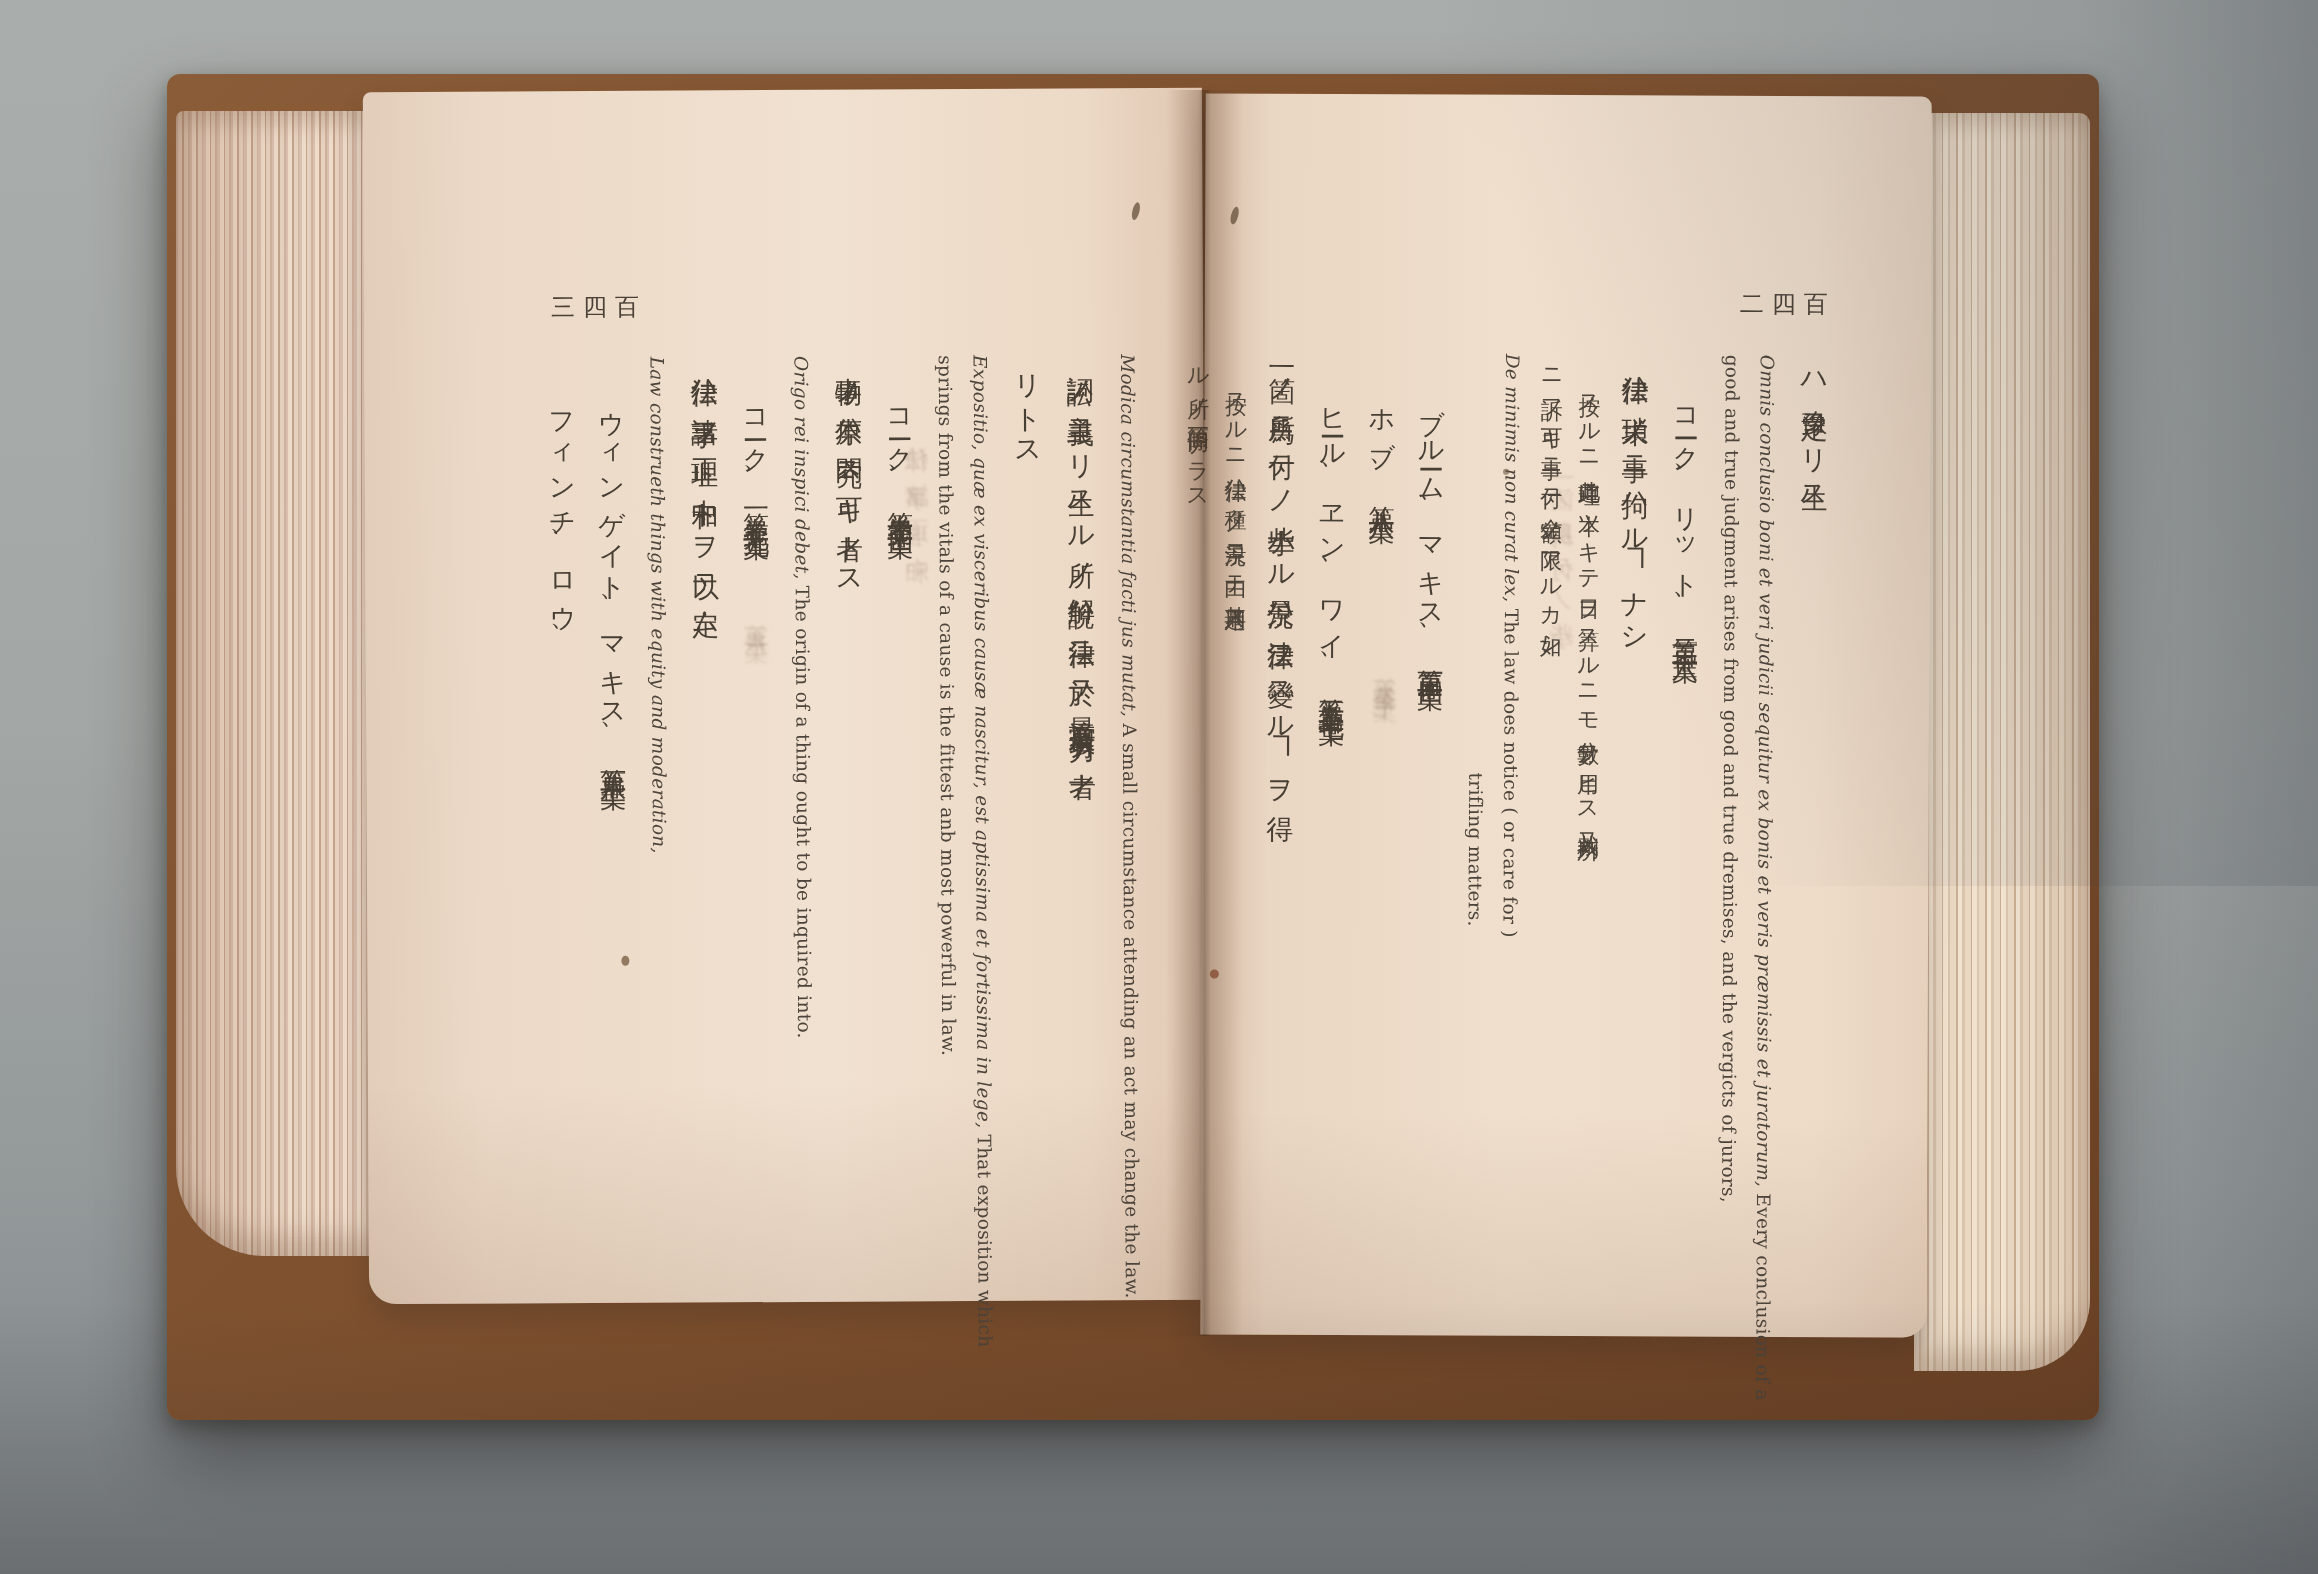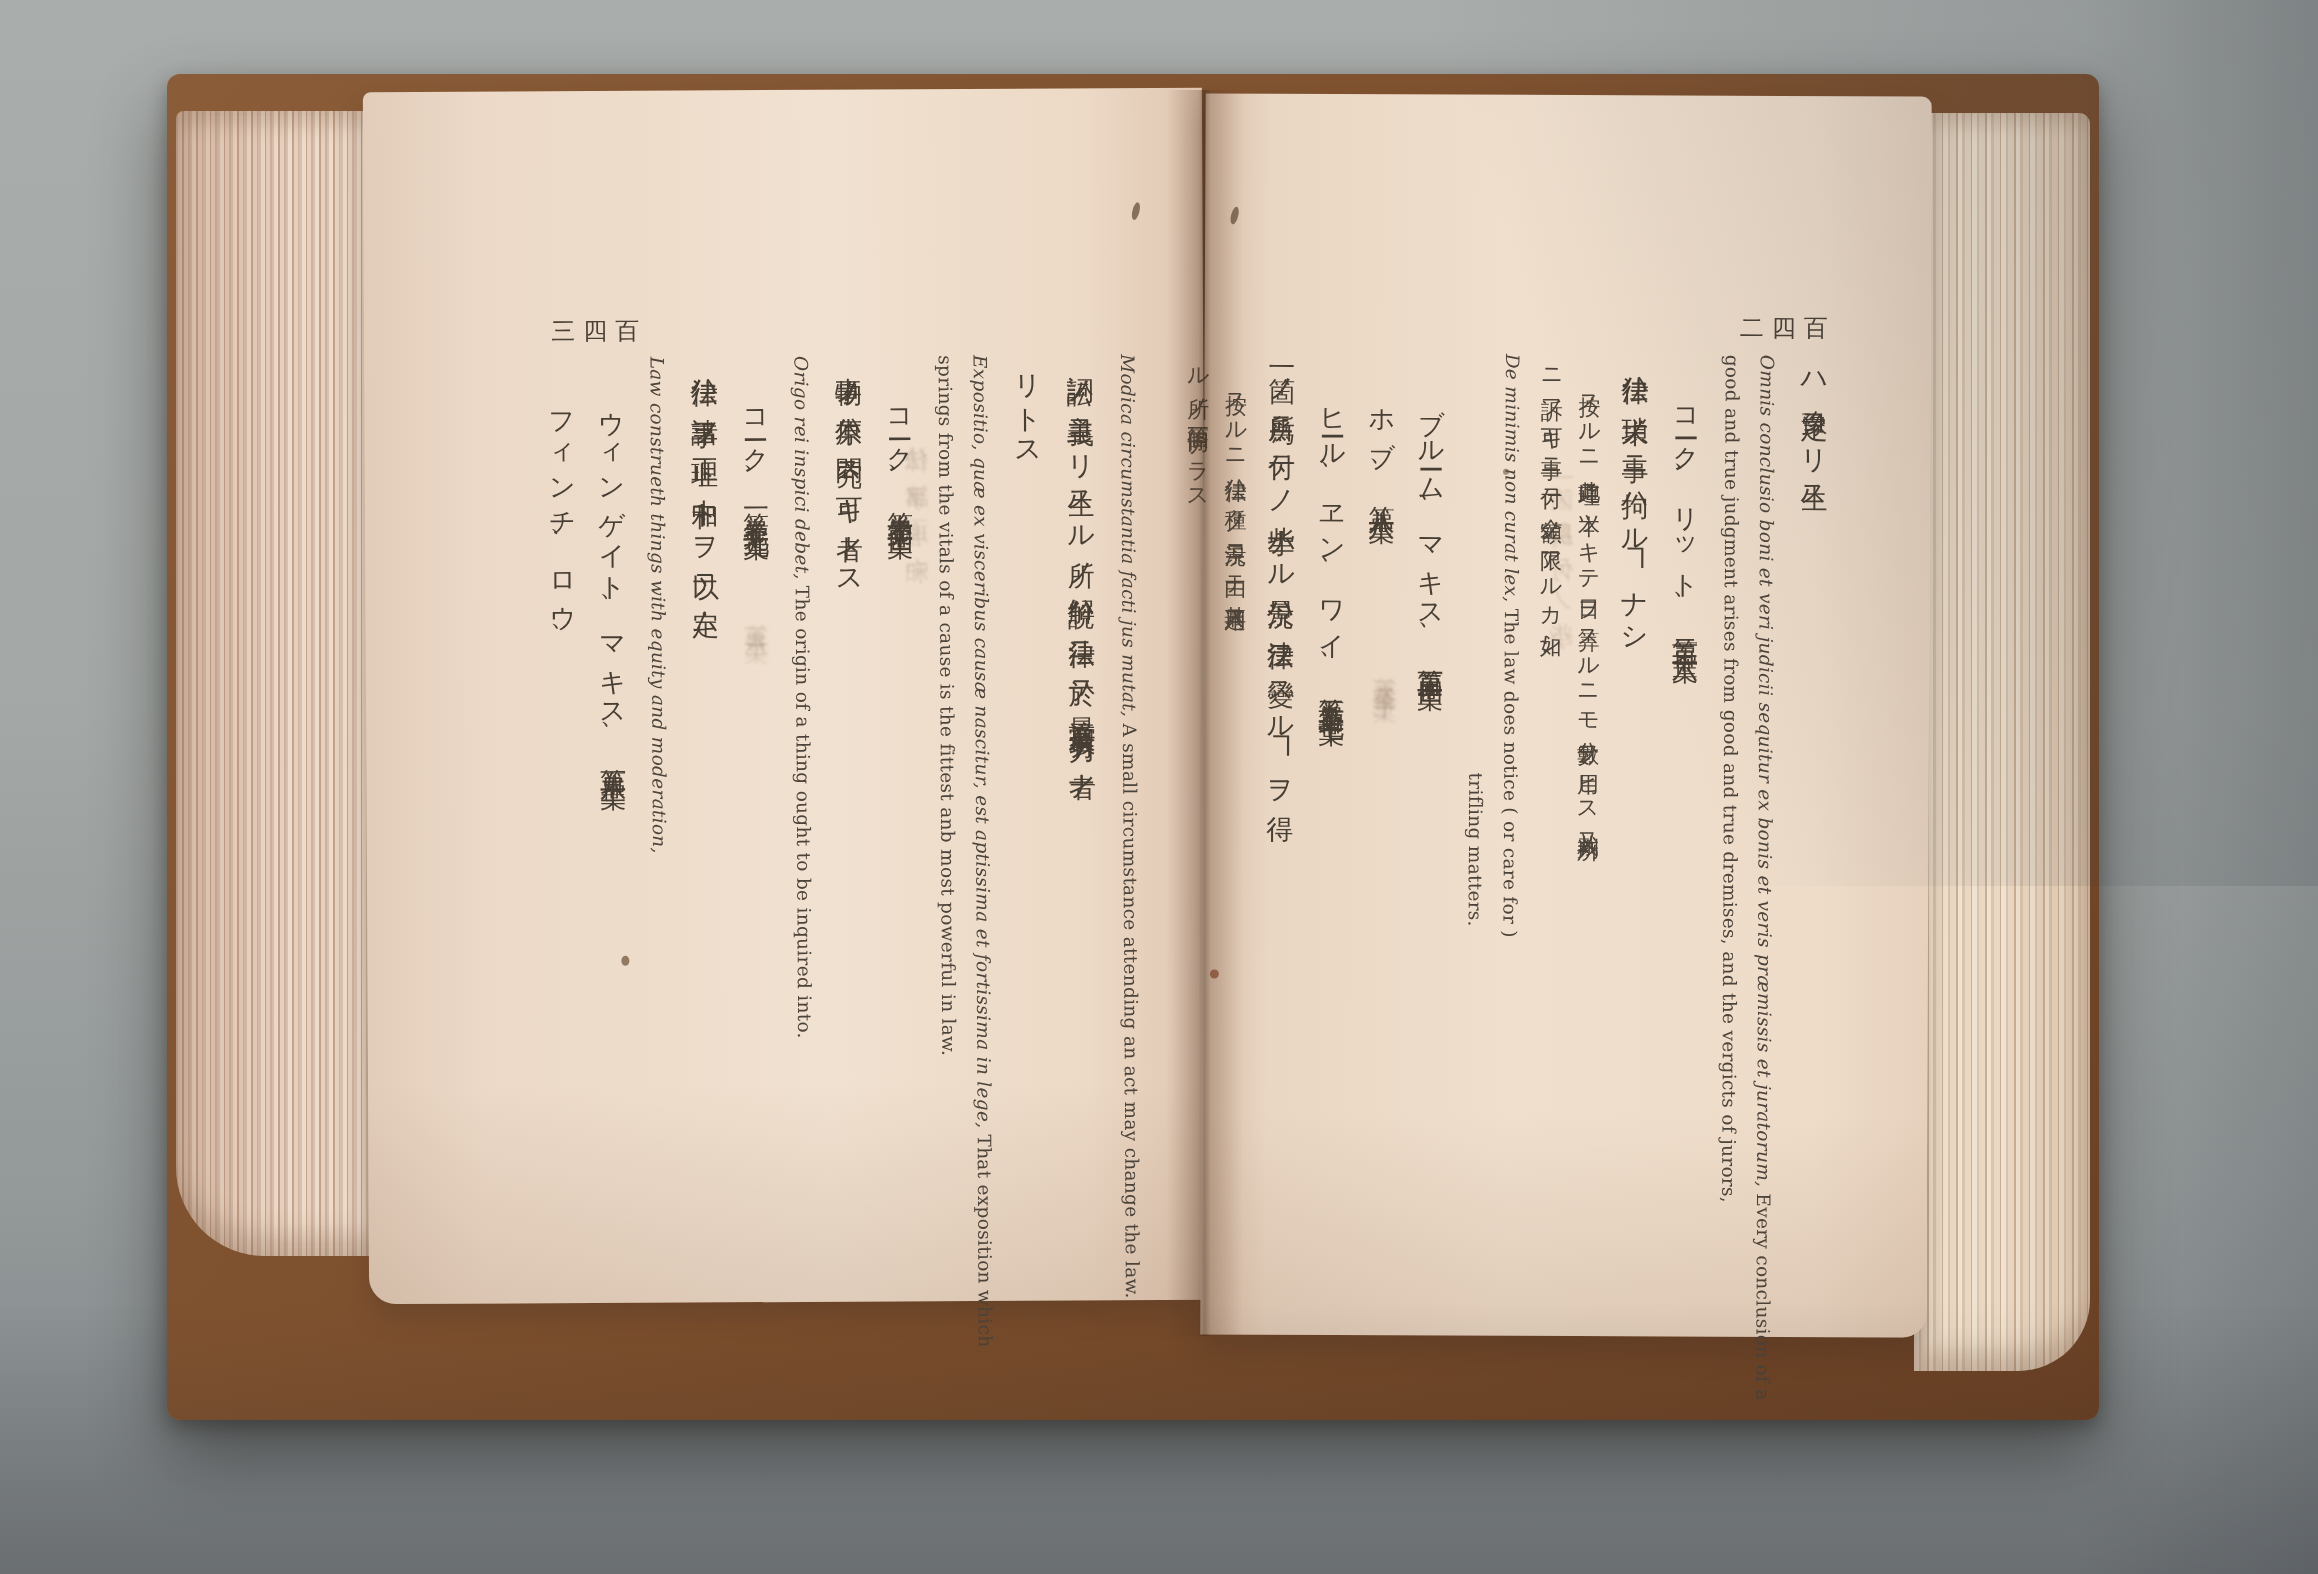--- a/index.html
+++ b/index.html
@@ -62,21 +62,21 @@
   .page-bottom-shade{
     position:absolute;left:0;bottom:0;width:100%;height:18%;border-radius:inherit;
     background:linear-gradient(0deg,rgba(130,95,70,.16),rgba(130,95,70,0));
   }
   .gutter{
     position:absolute;left:1166px;top:90px;width:77px;height:1246px;pointer-events:none;
     background:linear-gradient(90deg,rgba(90,60,40,0) 0%,rgba(95,62,40,.28) 42%,rgba(60,38,22,.42) 50%,rgba(95,62,40,.26) 58%,rgba(90,60,40,0) 100%);
   }
   
   .pagenum{
-    position:absolute;color:#4a4036;font-size:24px;letter-spacing:8px;white-space:nowrap;margin-top:24px;
+    position:absolute;color:#4a4036;font-size:24px;letter-spacing:8px;white-space:nowrap;
   }
   .content{
     position:absolute;writing-mode:vertical-rl;text-orientation:mixed;
     color:#473e34;
   }
   .content-right{top:259px;right:90px;height:905px;}
   .content-left{top:266px;right:55px;height:882px;}
   .col{white-space:nowrap;}
   .maxim{font-size:27px;letter-spacing:3.2px;line-height:1.95;}
   .cite{font-size:26px;letter-spacing:3.2px;line-height:1.9;text-indent:37px;}

